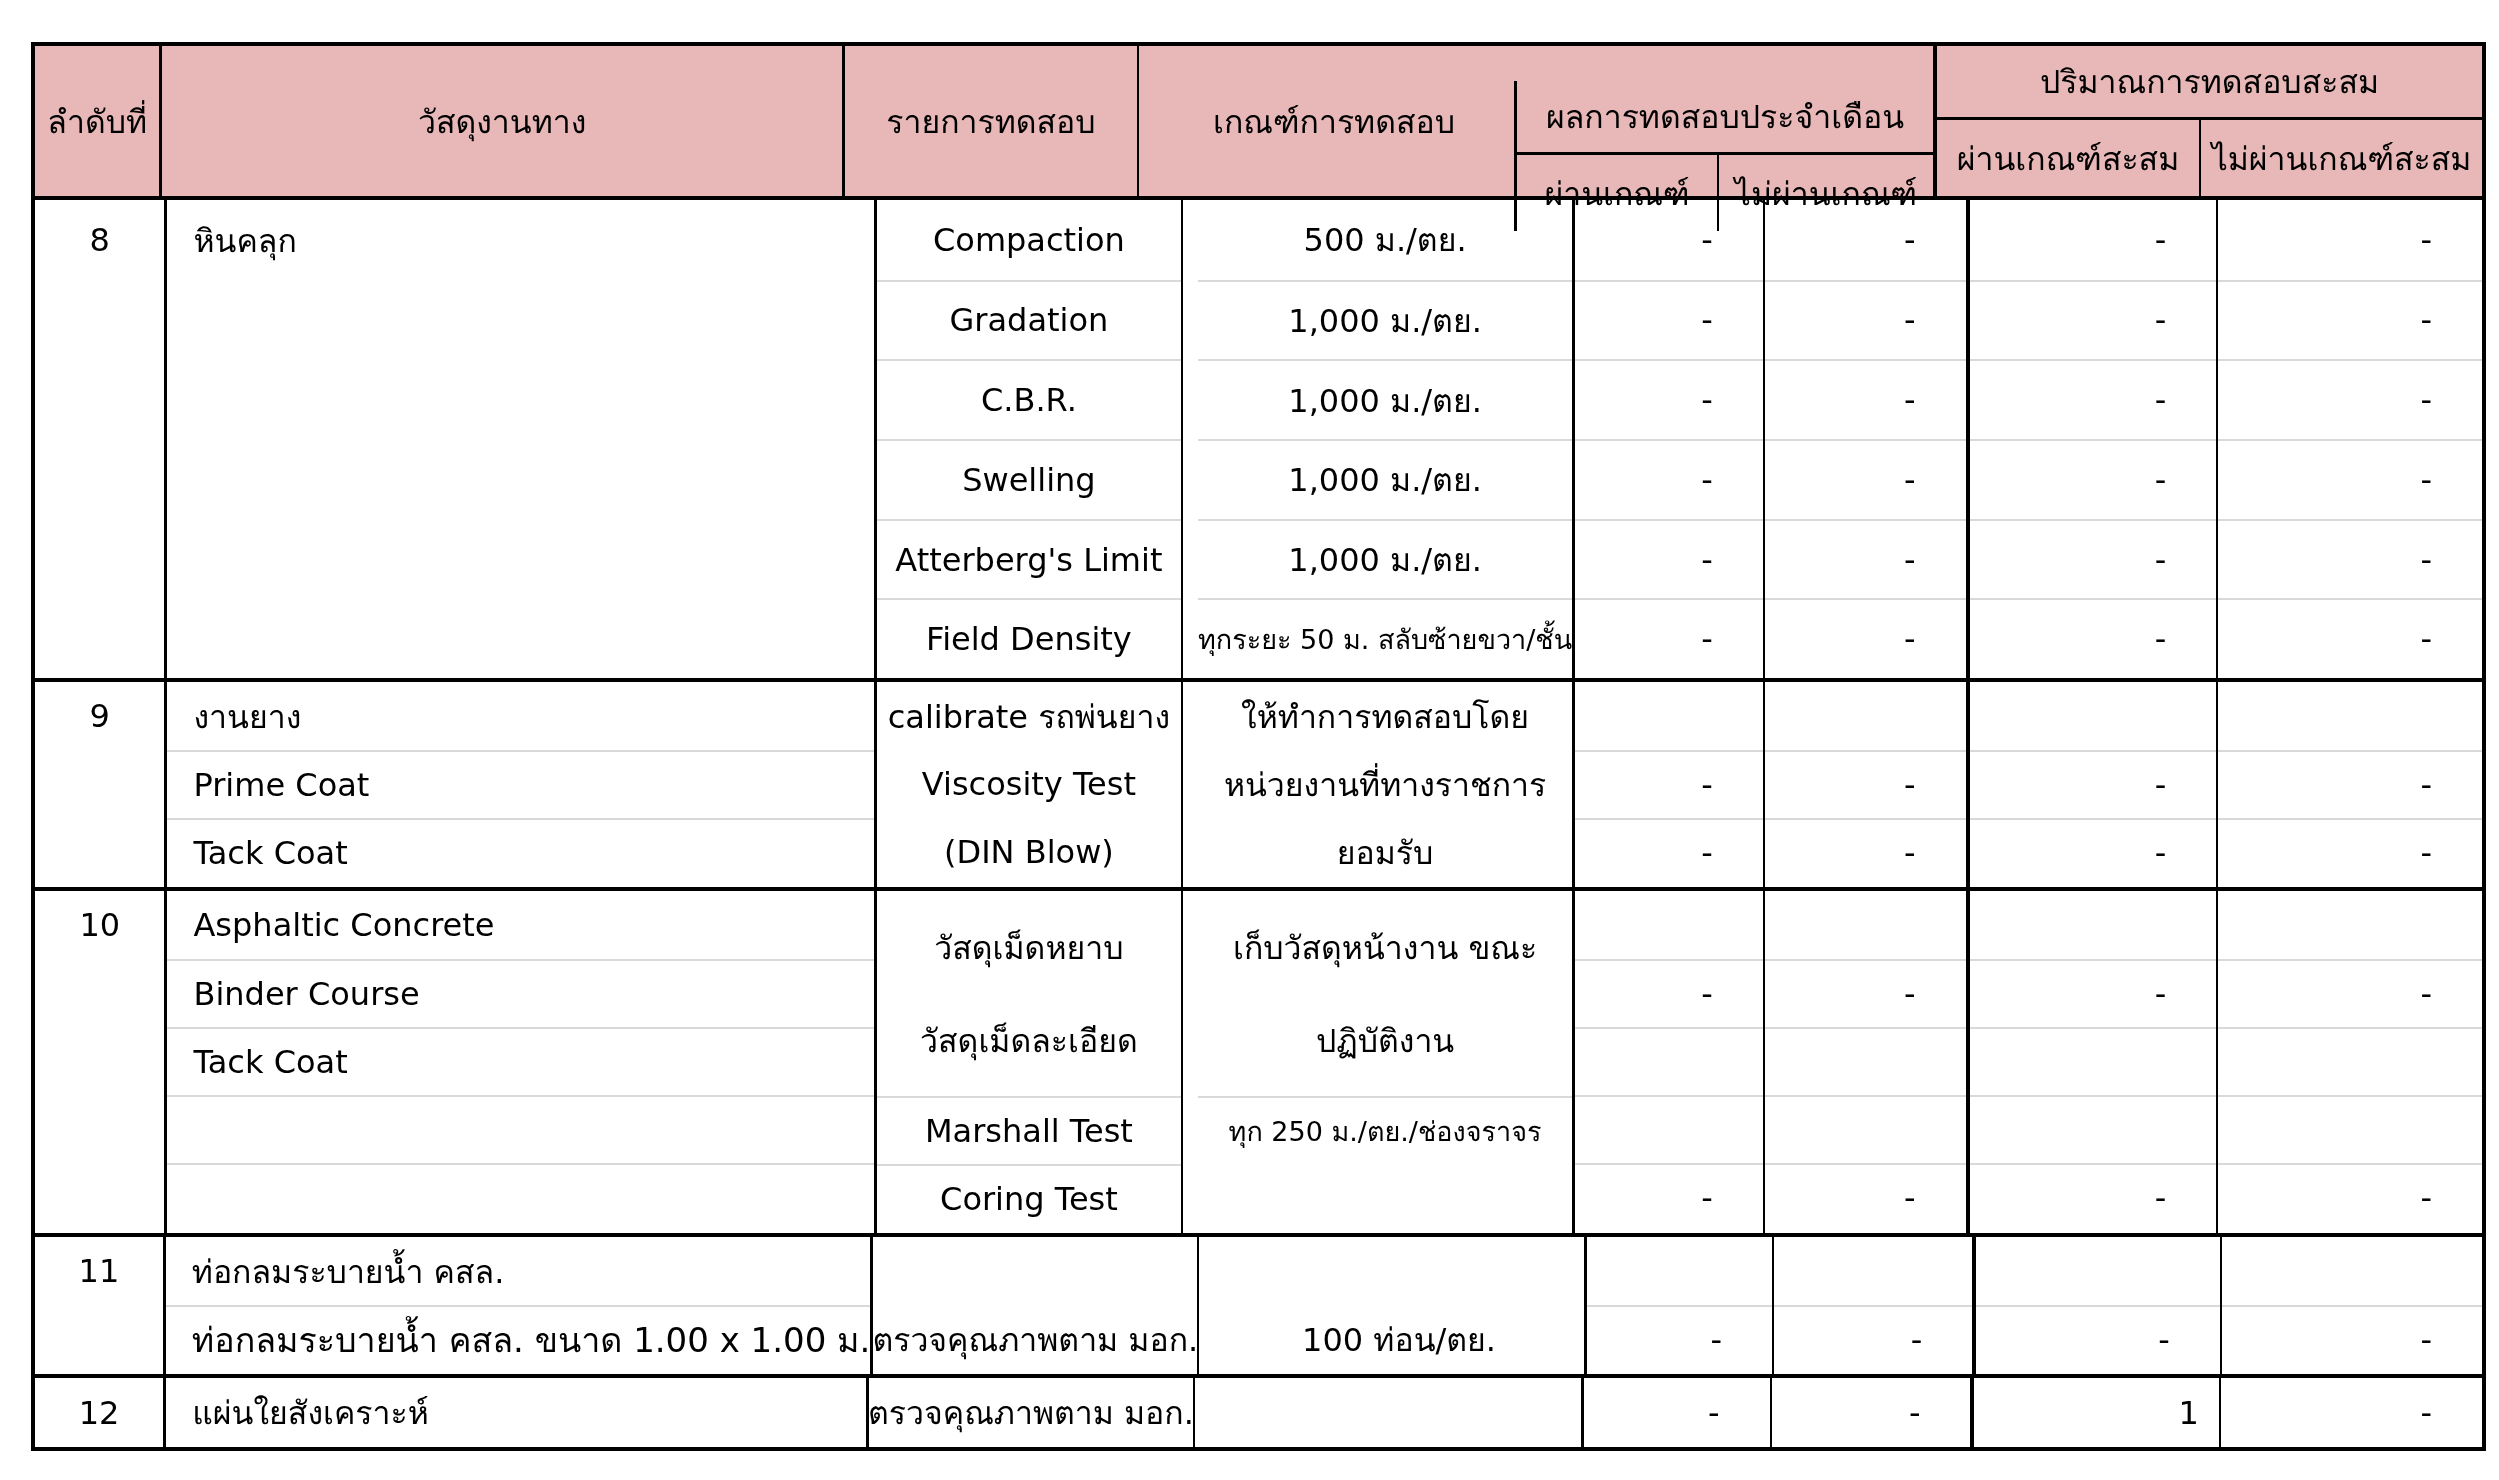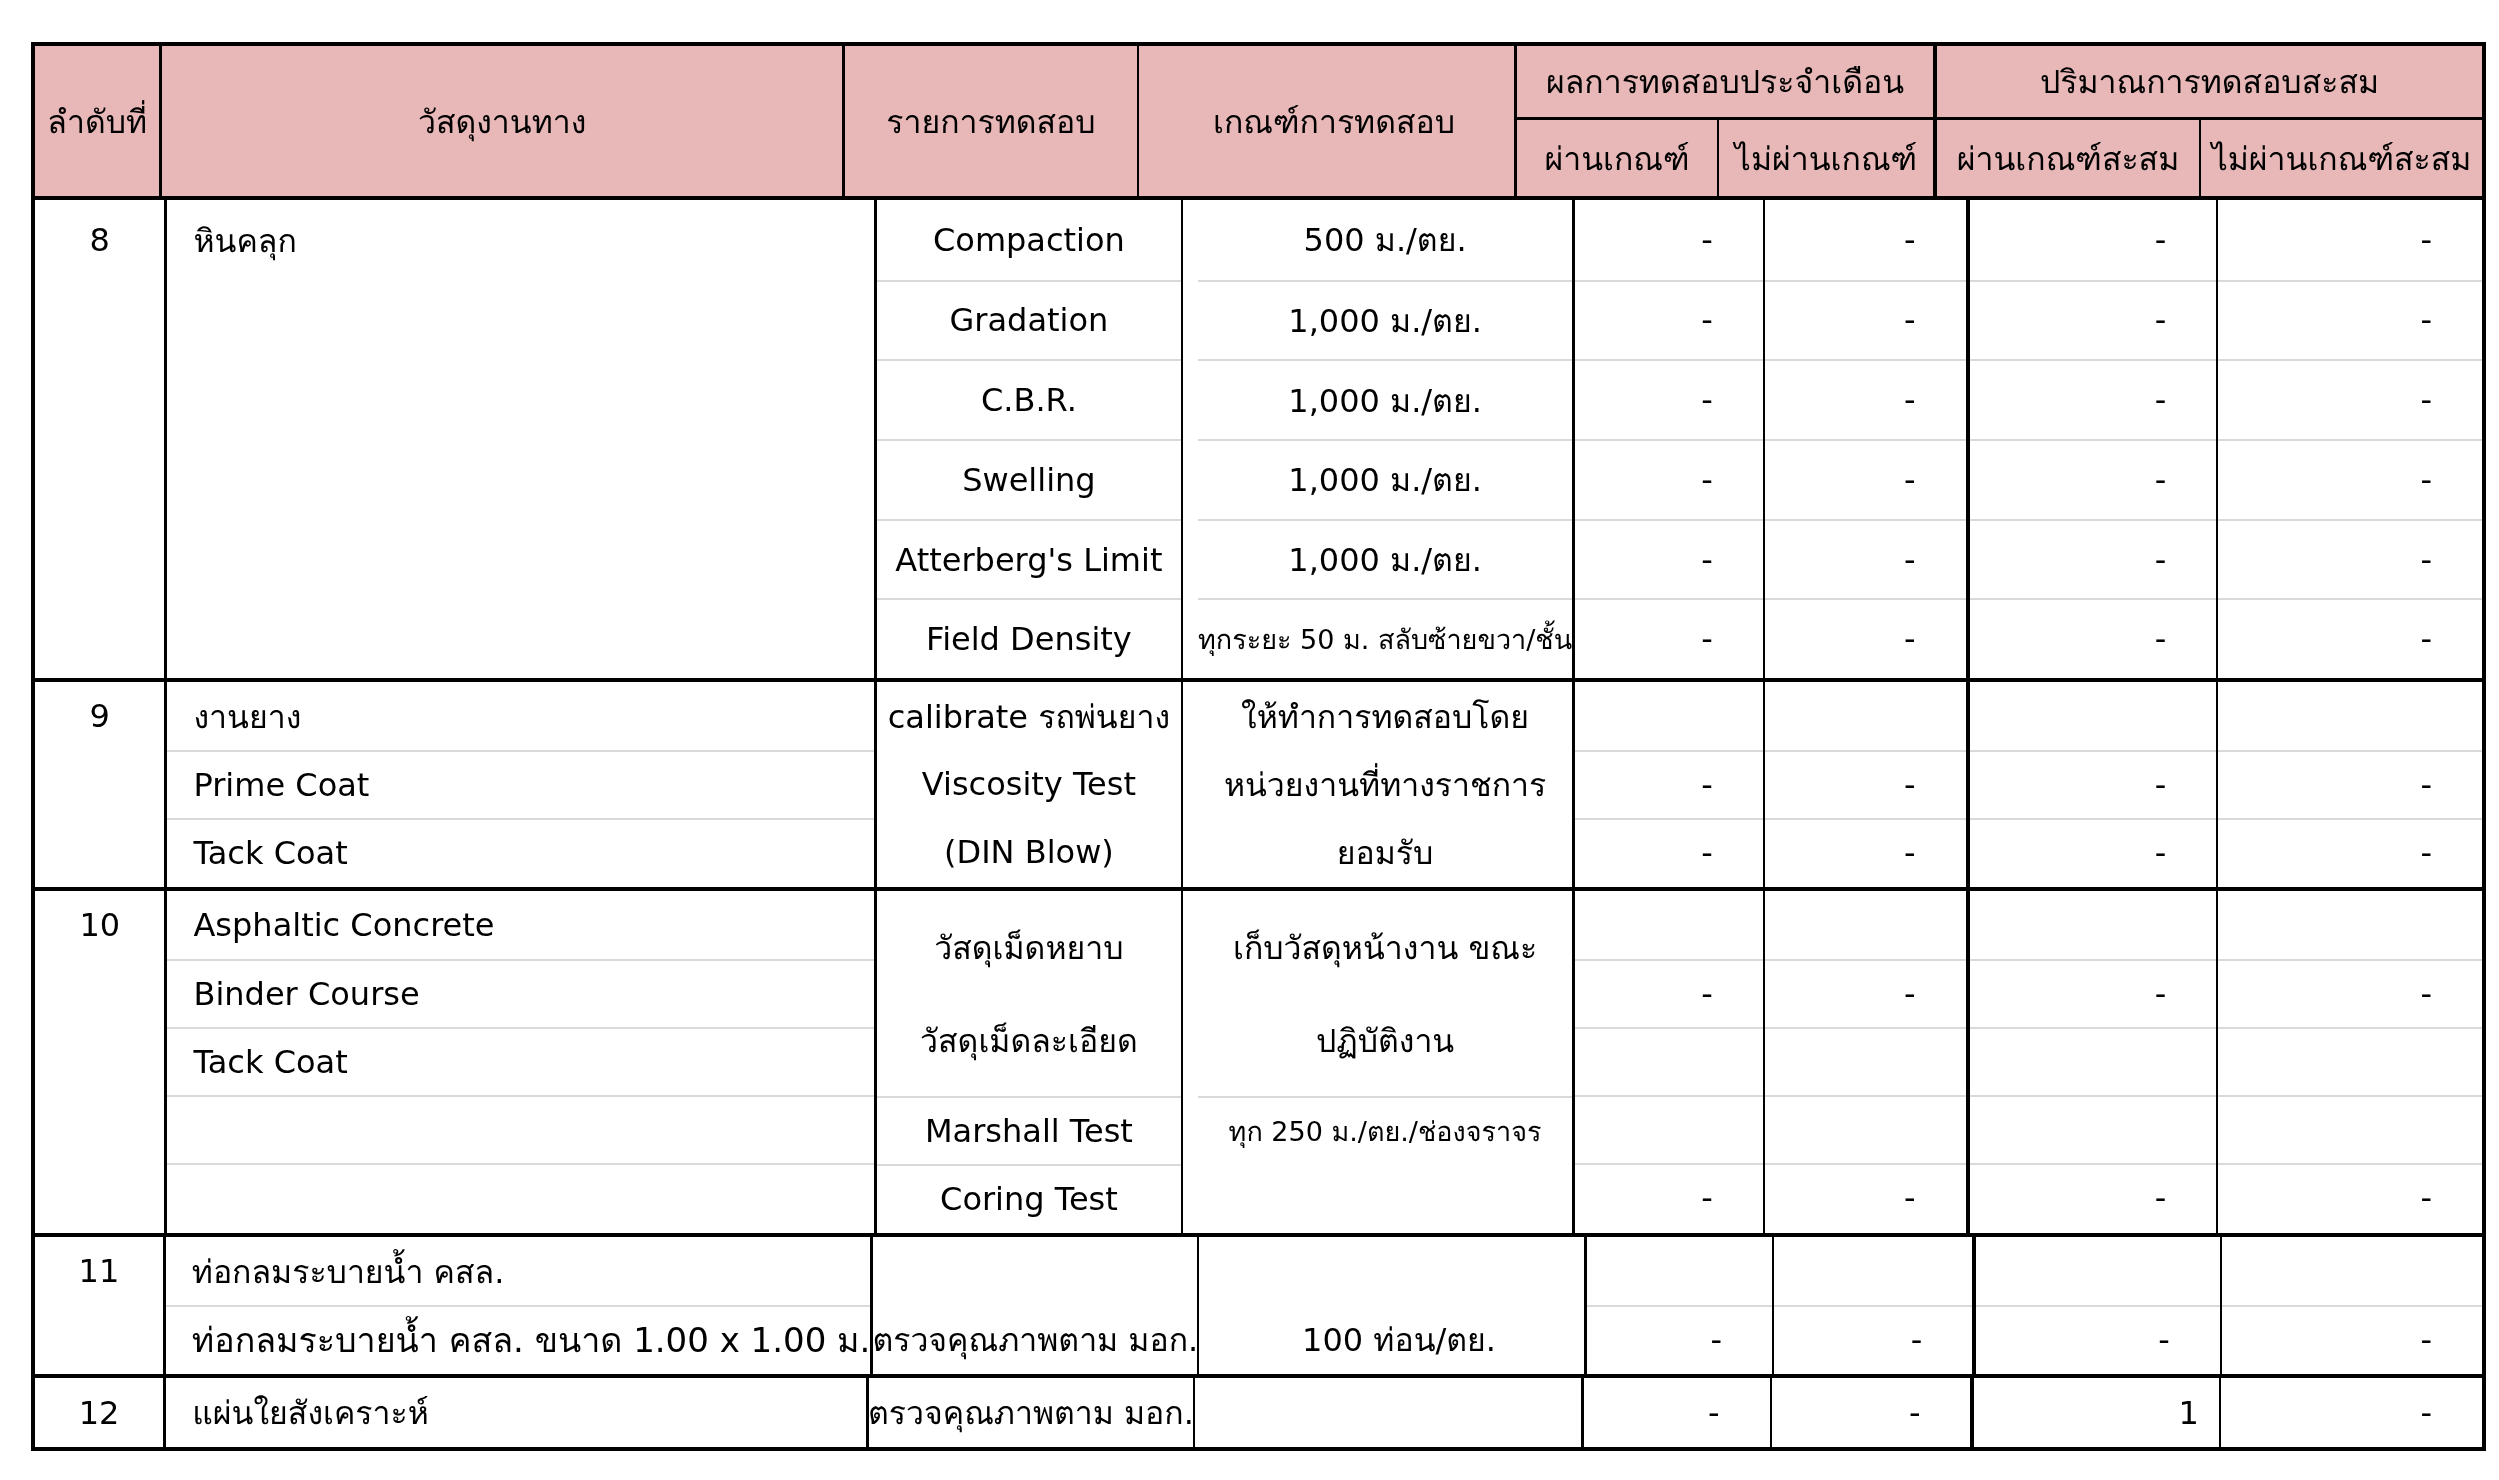--- a/index.html
+++ b/index.html
@@ -15,21 +15,21 @@
   .w5{width:203px;border-left:3.2px solid #000;}
   .w6{width:216px;border-left:2.4px solid #000;}
   .w7{width:267px;border-left:4.8px solid #000;}
   .w8{width:283px;border-left:2.4px solid #000;}
   .col{box-sizing:border-box;display:flex;flex-direction:column;}
   
   .hdr{display:flex;height:150px;background:#E7B8B7;border-bottom:4px solid #000;}
   .hcell{box-sizing:border-box;display:flex;align-items:center;justify-content:center;
          text-align:center;height:100%;}
   .hwrap{box-sizing:border-box;display:flex;flex-direction:column;height:100%;}
-  .hw1{width:419px;border-left:3.2px solid #000;}
+  .hw1{width:419px;border-left:3.2px solid #000;margin-top:35px;}
   .hw2{width:550px;border-left:4.8px solid #000;}
   .hgrp{box-sizing:border-box;height:74px;border-bottom:3.2px solid #000;
         display:flex;align-items:center;justify-content:center;}
   .hsubrow{display:flex;flex:1;}
   .hs5{width:200px;}
   .hs6{width:216px;border-left:2.4px solid #000;}
   .hs7{width:262px;}
   .hs8{width:283px;border-left:2.4px solid #000;}
   .hsub{box-sizing:border-box;display:flex;align-items:center;justify-content:center;height:100%;}
   

